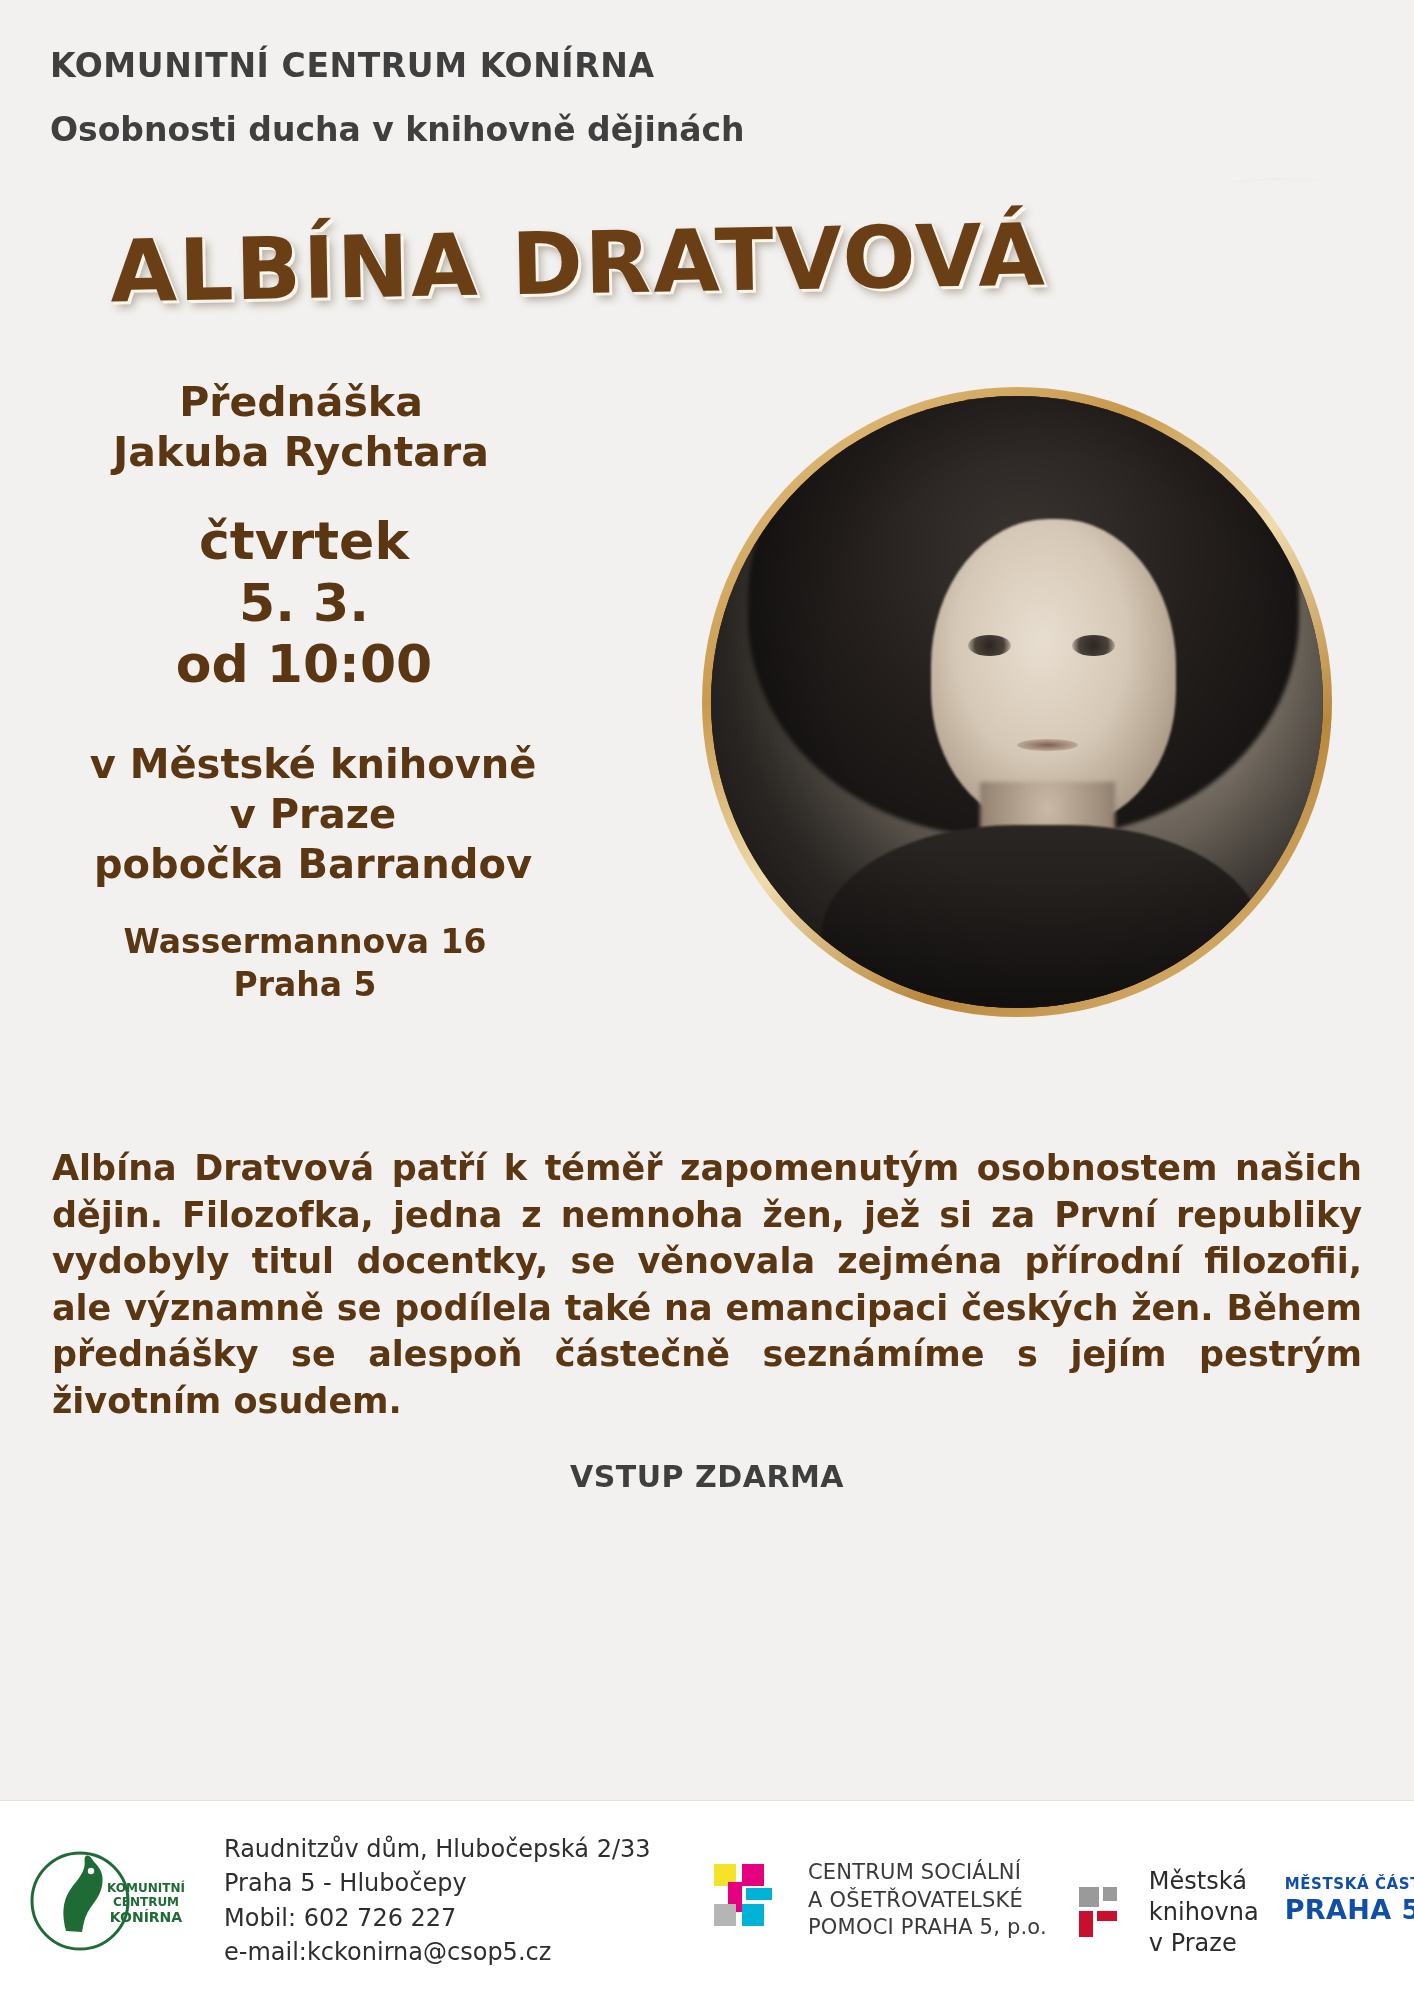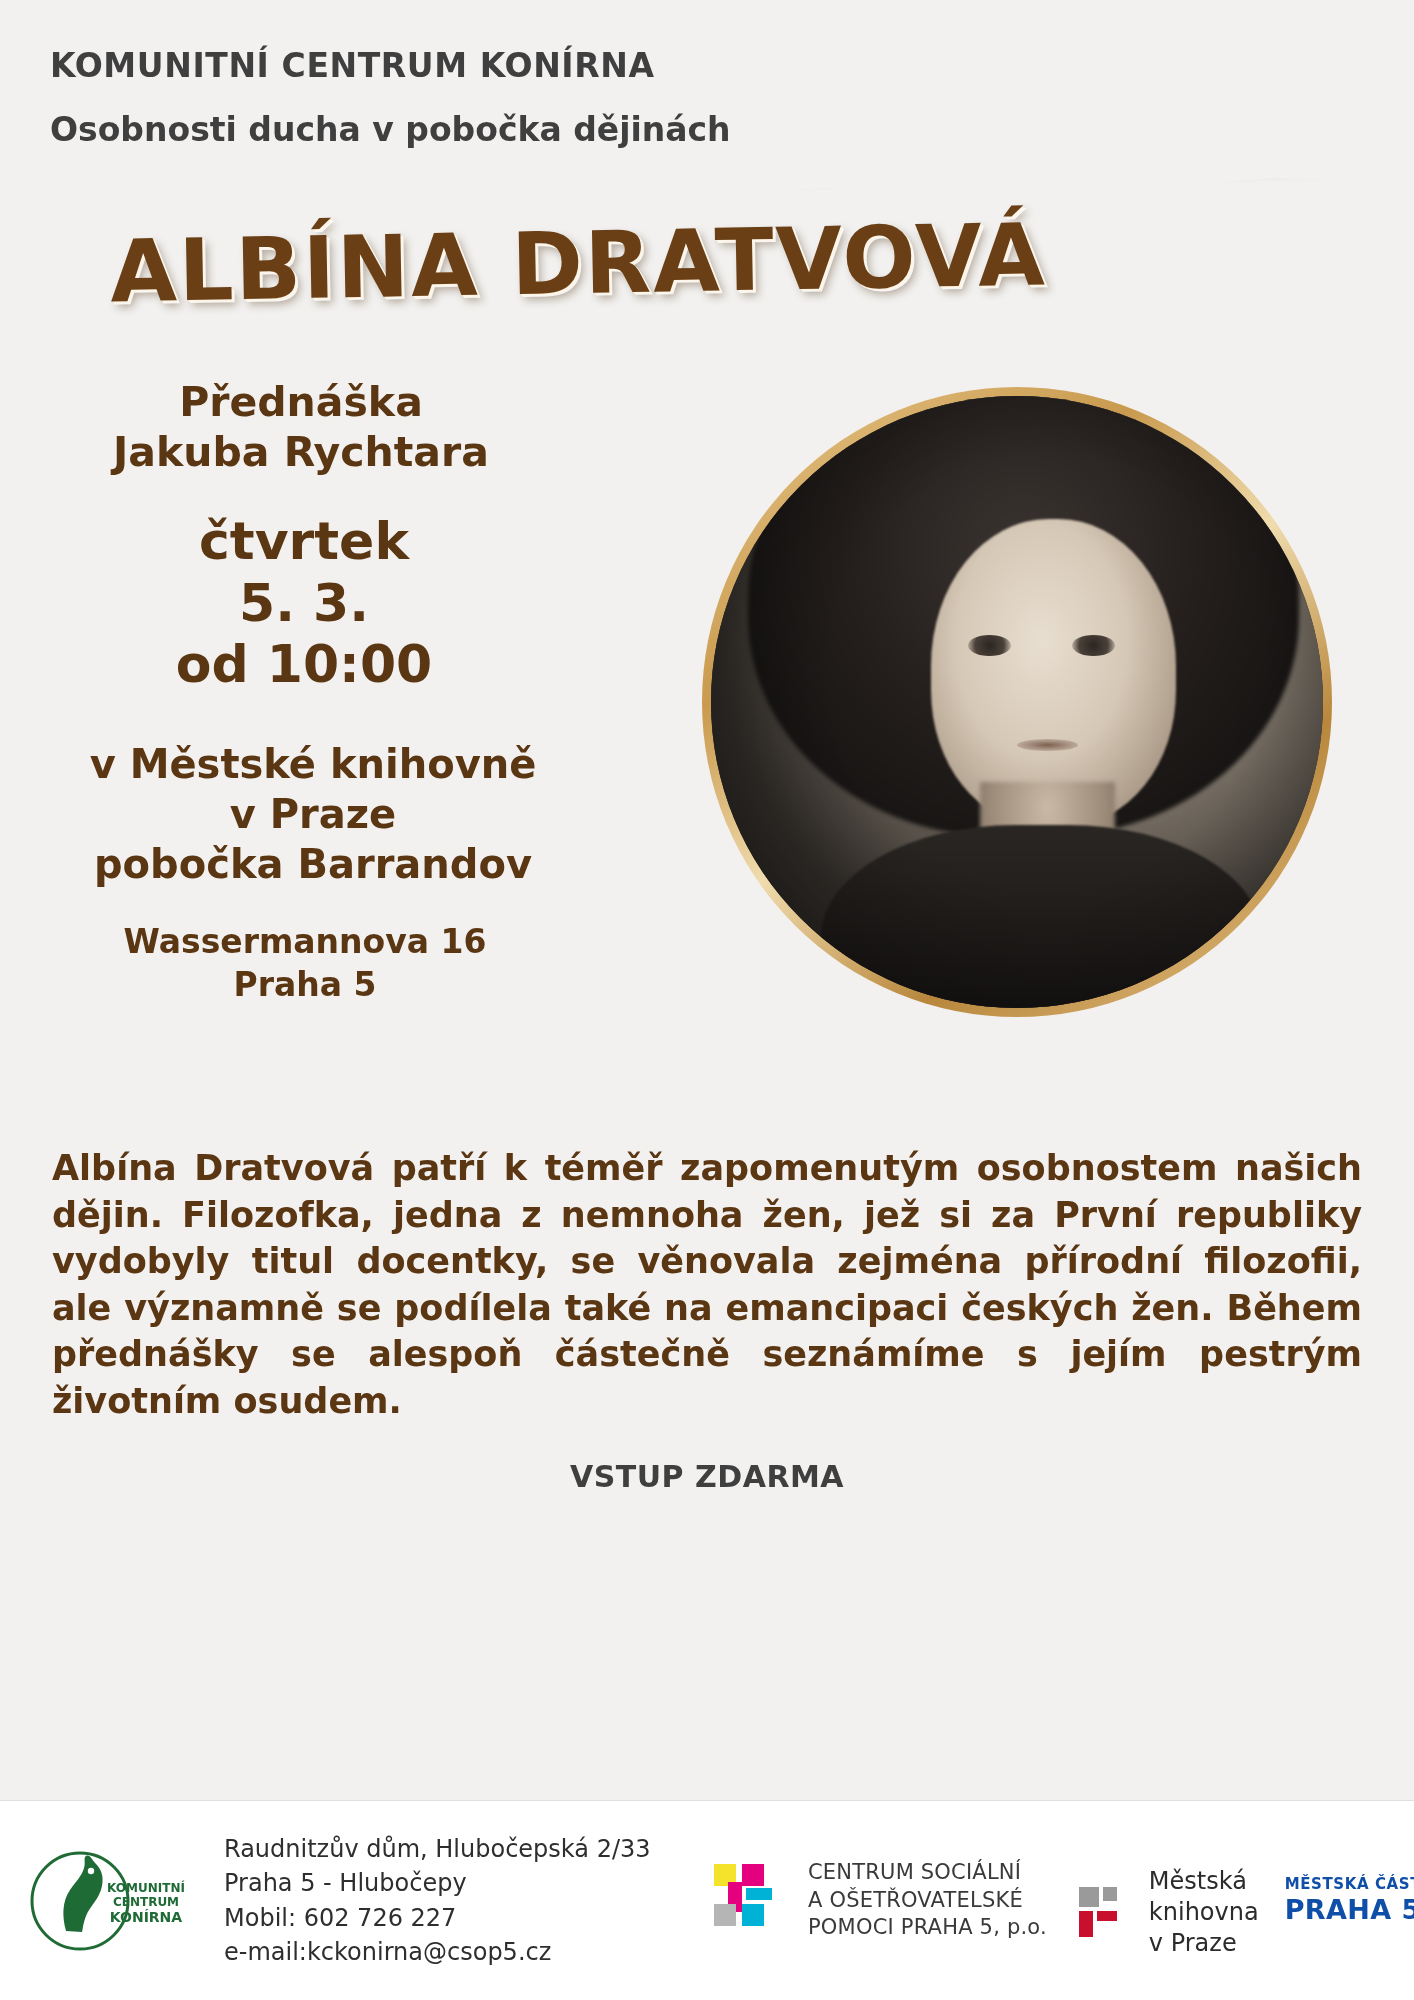--- a/index.html
+++ b/index.html
@@ -306,21 +306,21 @@
     letter-spacing: 0.4px;
   }
 </style>
 </head>
 <body>
 
 <div class="poster">
 
   <div class="header">
     <div class="org-title">KOMUNITNÍ CENTRUM KONÍRNA</div>
-    <div class="subtitle">Osobnosti ducha v pobočka dějinách</div>
+    <div class="subtitle">Osobnosti ducha v knihovně dějinách</div>
   </div>
 
   <div class="banner-wrap">
     <div class="banner"></div>
     <div class="banner-title">ALBÍNA DRATVOVÁ</div>
   </div>
 
   <div class="middle">
 
     <div class="left-col">

